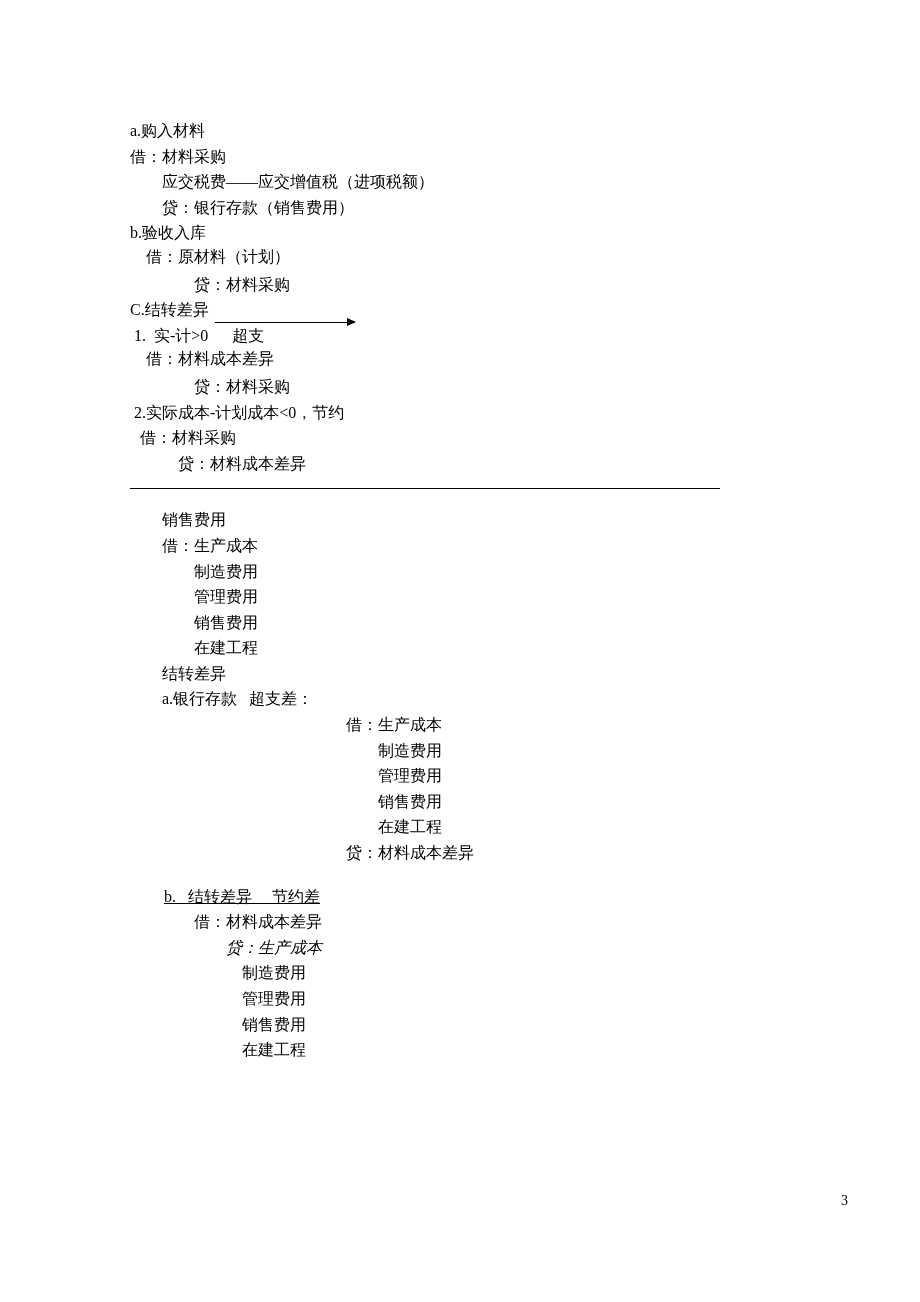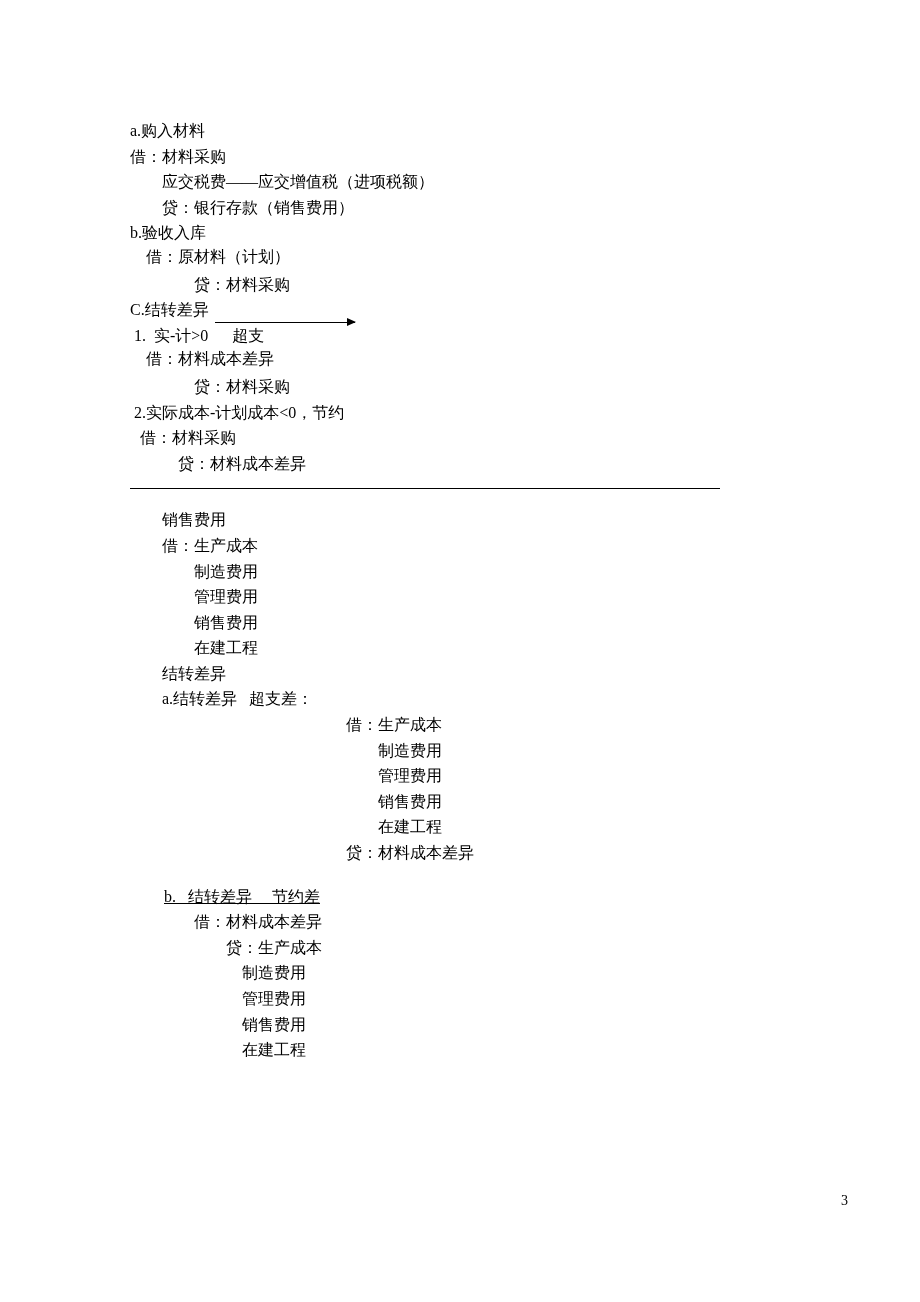--- a/index.html
+++ b/index.html
@@ -22,21 +22,21 @@
     .indent-2 { padding-left: 48px; }
     .indent-3 { padding-left: 64px; }
     .indent-c1 { padding-left: 10px; }
     .indent-c2 { padding-left: 16px; font-family: Liberation Mono, monospace; }
     .indent-issue { padding-left: 32px; }
     .indent-issue1 { padding-left: 64px; }
     .indent-issue2 { padding-left: 216px; }
     .indent-issue2b { padding-left: 248px; }
     .indent-b1 { padding-left: 34px; text-decoration: underline; }
     .indent-b2 { padding-left: 64px; }
-    .indent-b3 { padding-left: 96px; }
+    .indent-b3 { padding-left: 96px; font-style: italic; }
     .indent-b4 { padding-left: 112px; }
     .arrow-line {
       position: relative;
       display: flex;
       align-items: flex-end;
     }
     .arrow {
       display: inline-block;
       position: relative;
       width: 140px;
@@ -99,21 +99,21 @@
   <hr class="hr">
 
   <div class="line indent-issue">销售费用</div>
   <div class="line indent-issue">借：生产成本</div>
   <div class="line indent-issue1">制造费用</div>
   <div class="line indent-issue1">管理费用</div>
   <div class="line indent-issue1">销售费用</div>
   <div class="line indent-issue1">在建工程</div>
 
   <div class="line indent-issue">结转差异</div>
-  <div class="line indent-issue">a.结转差异   超支差：</div>
+  <div class="line indent-issue">a.银行存款   超支差：</div>
   <div class="line indent-issue2">借：生产成本</div>
   <div class="line indent-issue2b">制造费用</div>
   <div class="line indent-issue2b">管理费用</div>
   <div class="line indent-issue2b">销售费用</div>
   <div class="line indent-issue2b">在建工程</div>
   <div class="line indent-issue2">贷：材料成本差异</div>
 
   <div style="height:18px"></div>
 
   <div class="line indent-b1">b.   结转差异     节约差</div>

